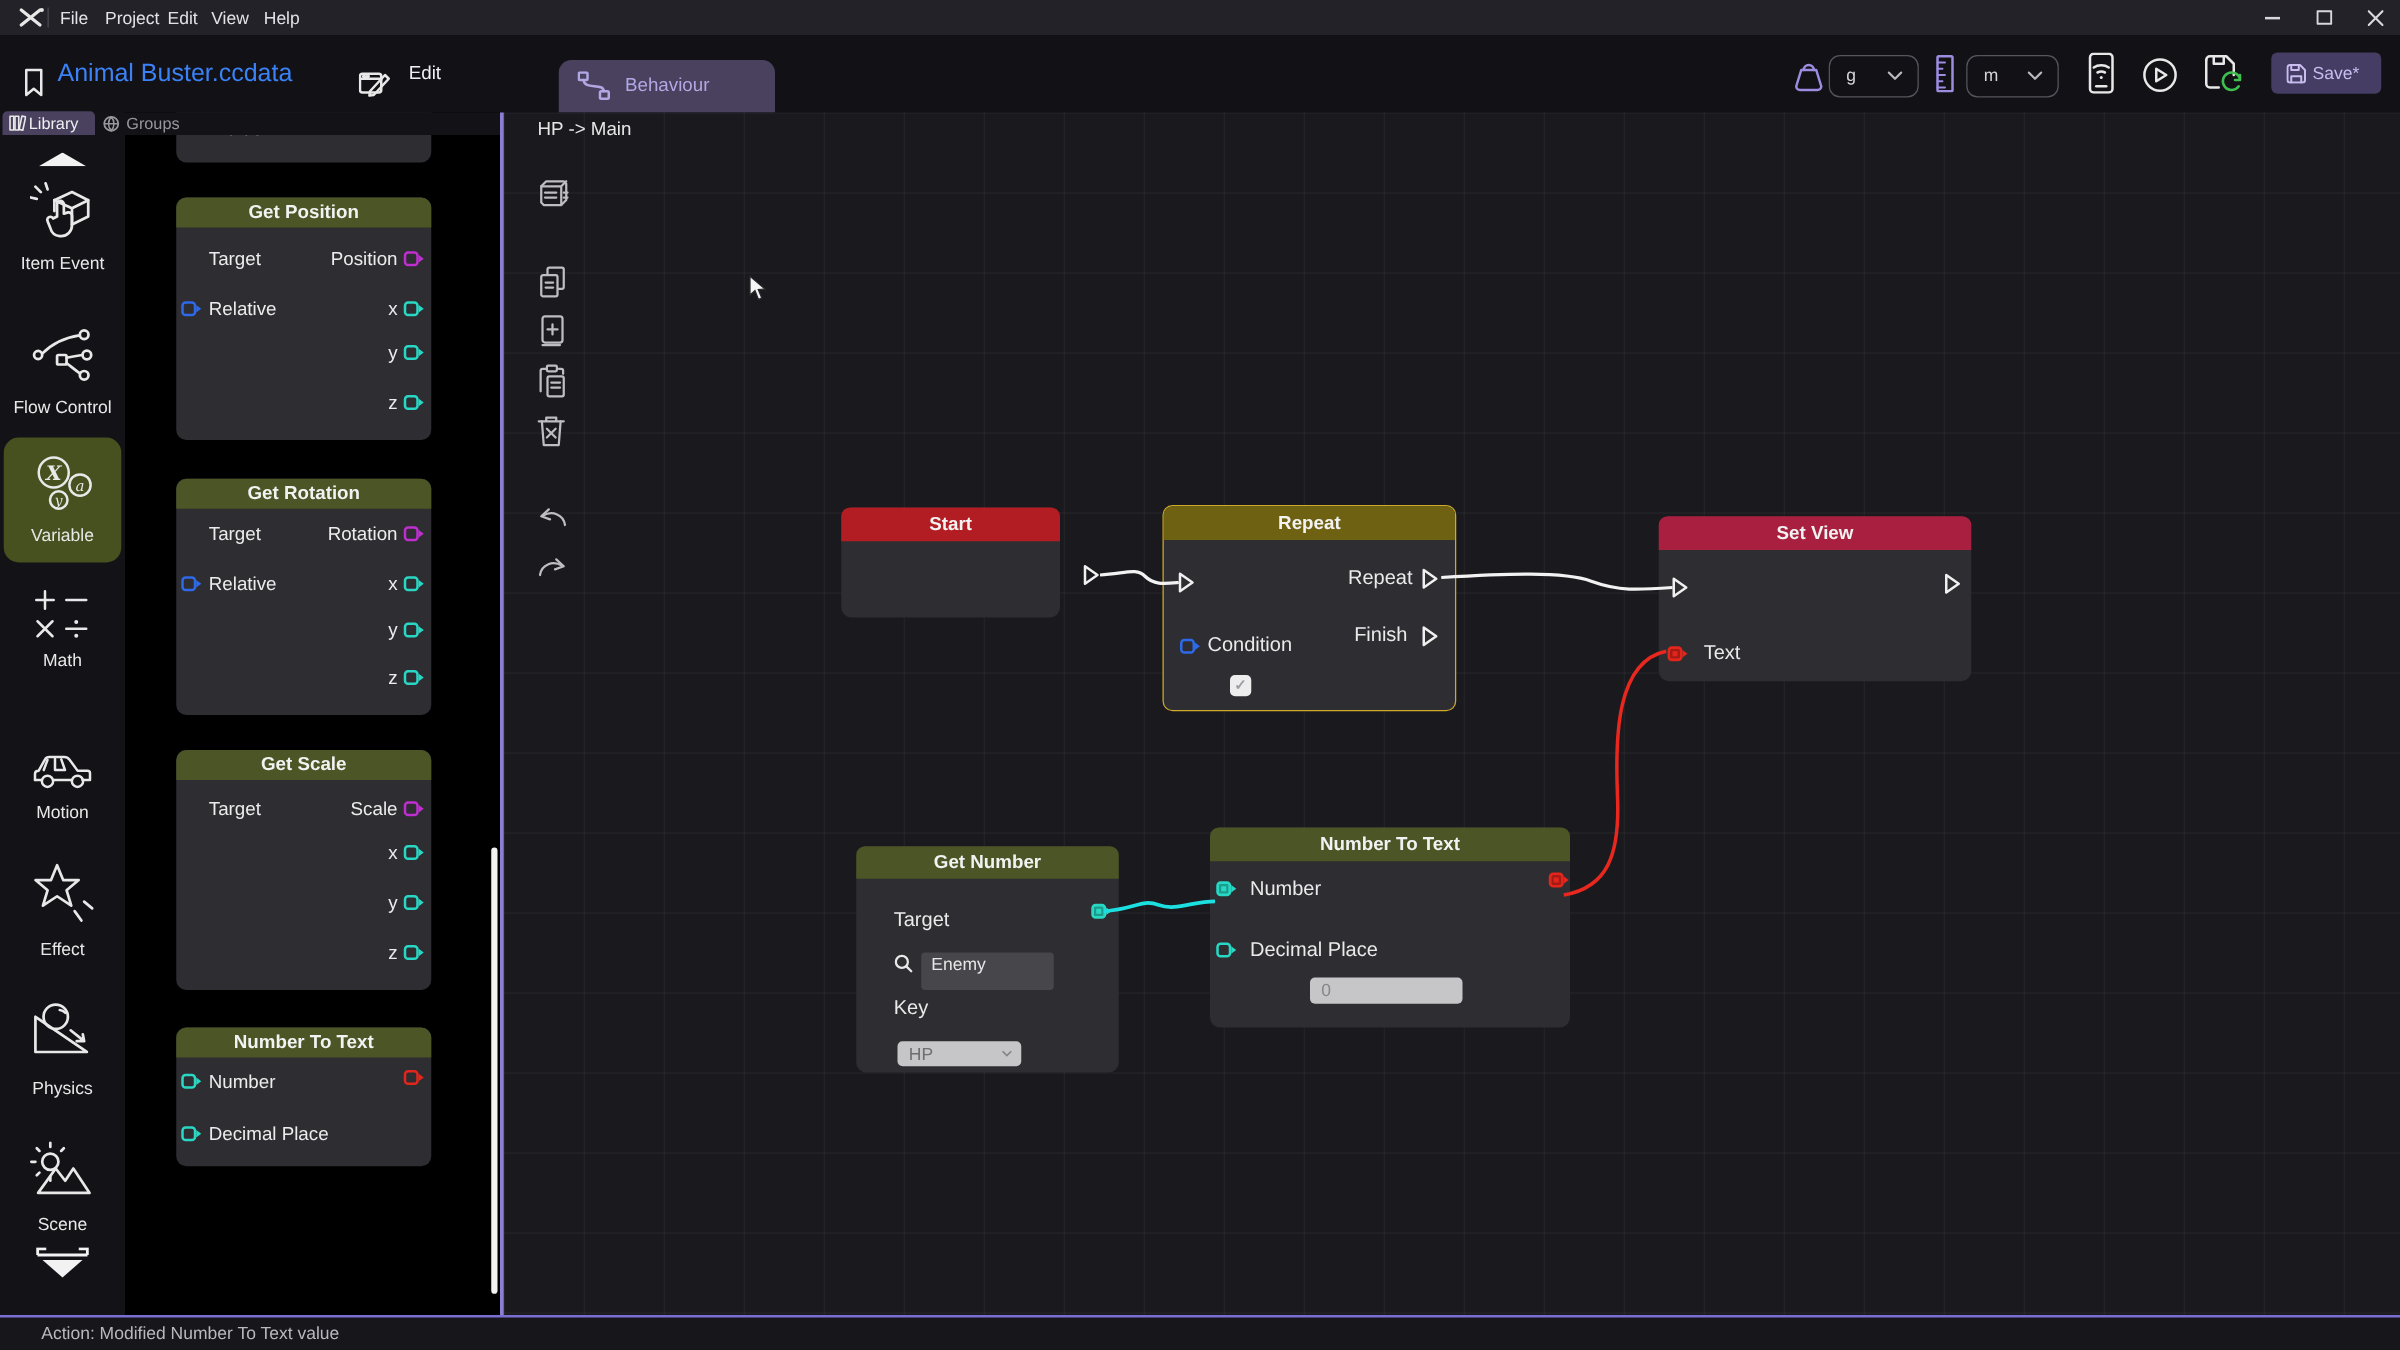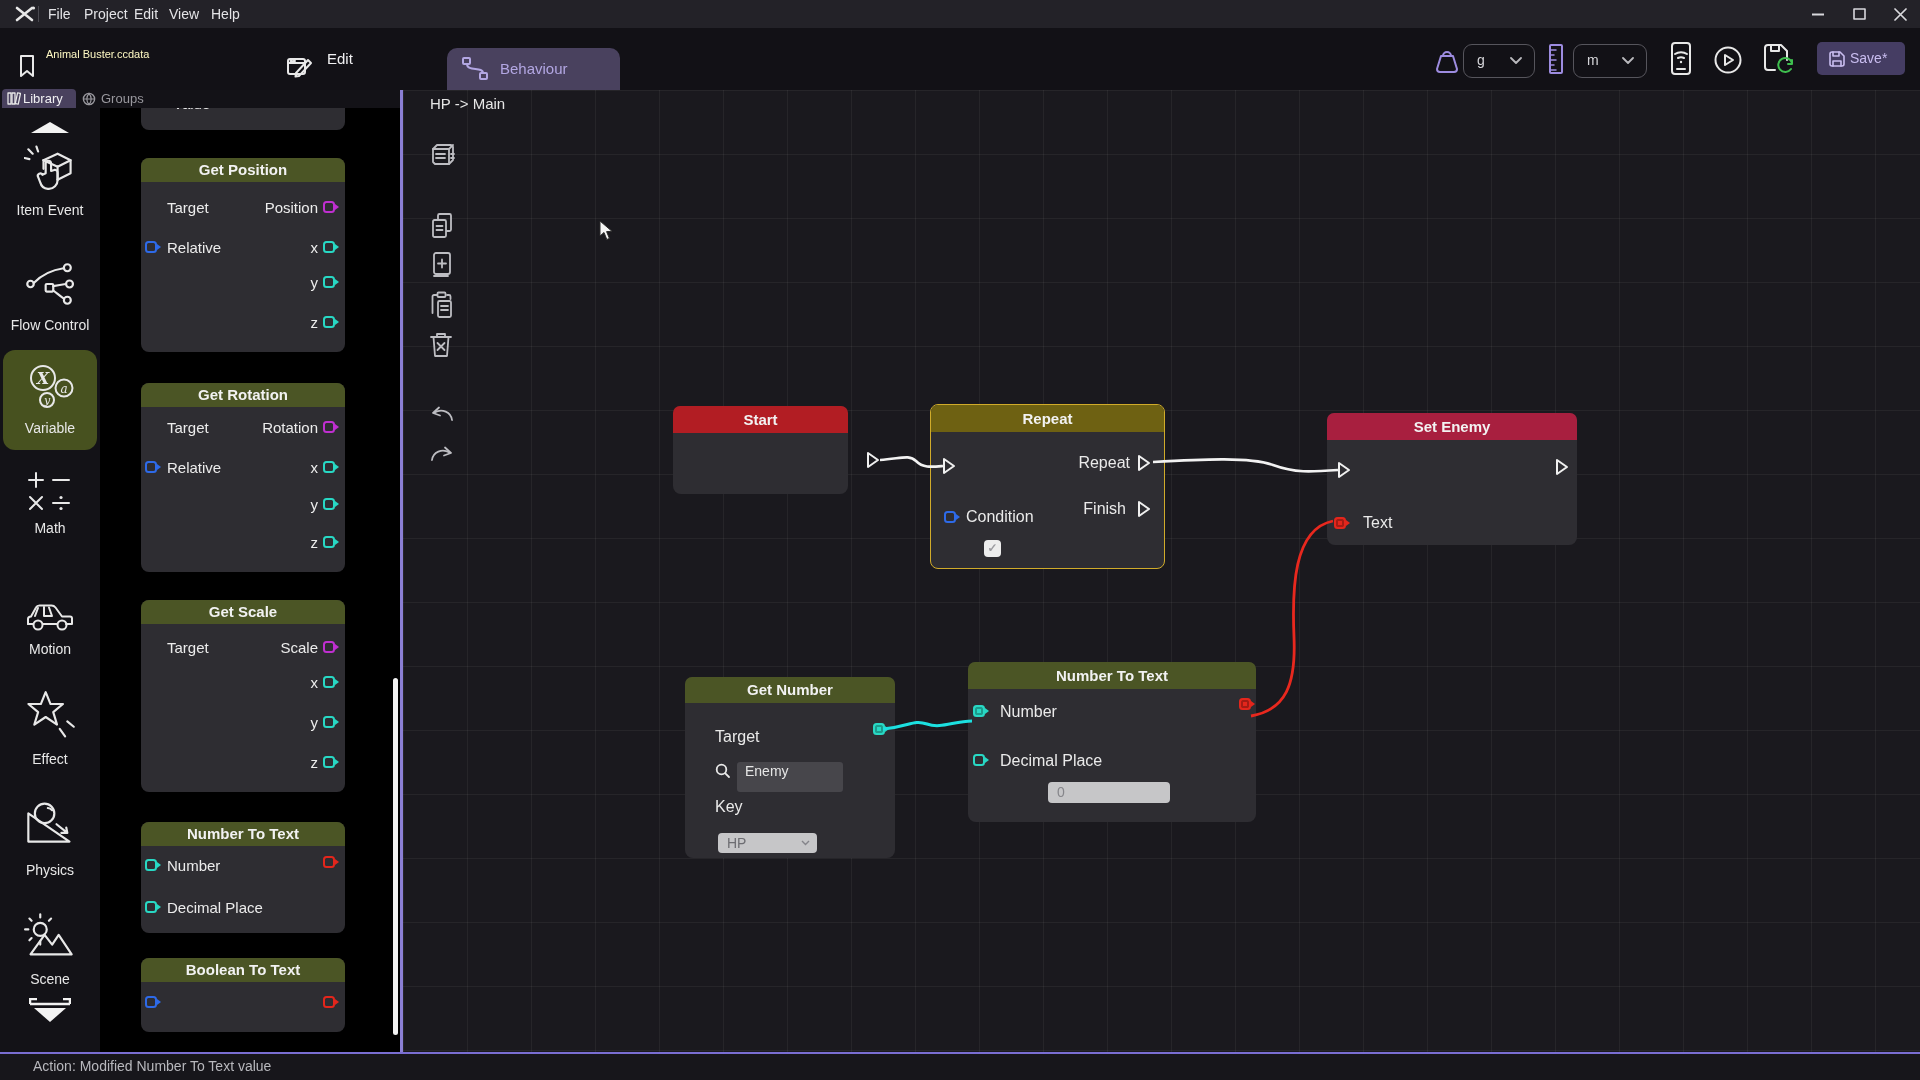--- a/index.html
+++ b/index.html
@@ -10,21 +10,21 @@
   .ic path,.ic rect,.ic circle,.ic polyline,.ic polygon,.ic line{fill:none;stroke:#e8e8e8;stroke-width:2;stroke-linecap:round;stroke-linejoin:round;}
 
   
   .menubar{position:absolute;left:0;top:0;width:1920px;height:28px;background:#232228;}
   .menu-item{position:absolute;top:0;height:28px;line-height:28px;font-size:14px;color:#e3e3e6;padding:0 6px;cursor:default;}
   .mb-sep{position:absolute;left:38px;top:6px;width:1px;height:16px;background:#4a4950;}
   .winbtn{position:absolute;top:0;width:30px;height:28px;display:flex;align-items:center;justify-content:center;}
 
   
   .header{position:absolute;left:0;top:28px;width:1920px;height:62px;background:#121116;}
-  .title-text{position:absolute;left:46px;top:20px;font-size:11px;color:#fef9c3;}
+  .title-text{position:absolute;left:46px;top:20px;font-size:20px;color:#3b82f6;}
   .edit-label{position:absolute;left:327px;top:22px;font-size:15px;color:#f0f0f2;}
   .tab-behaviour{position:absolute;left:447px;top:20px;width:173px;height:42px;background:#49415e;border-radius:10px 10px 0 0;}
   .tab-behaviour .lbl{position:absolute;left:53px;top:12px;font-size:15px;color:#b3a7e3;}
   .unit-select{position:absolute;top:16px;height:32px;border:1px solid #56555c;border-radius:9px;background:transparent;}
   .unit-select .val{position:absolute;left:13px;top:7px;font-size:14px;color:#d6d6da;}
   .save-btn{position:absolute;left:1817px;top:14px;width:88px;height:33px;background:#453d63;border-radius:5px;}
   .save-btn .lbl{position:absolute;left:33px;top:8px;font-size:14px;color:#c9bdf0;}
 
   
   .panel-tabs{position:absolute;left:0;top:90px;width:400px;height:18px;background:#131217;z-index:6;}
@@ -413,27 +413,20 @@
         <span class="port teal" style="left:4px;top:3px"></span>
         <span class="llabel">Number</span>
         <span class="port red" style="left:182px;top:0px"></span>
       </div>
       <div class="lrow" style="top:76px">
         <span class="port teal" style="left:4px;top:3px"></span>
         <span class="llabel">Decimal Place</span>
       </div>
     </div>
 
-    <div class="card" style="top:868px;height:74px">
-      <div class="card-h">Boolean To Text</div>
-      <div class="lrow" style="top:35px">
-        <span class="port blue" style="left:4px;top:3px"></span>
-        <span class="port red" style="left:182px;top:3px"></span>
-      </div>
-    </div>
 
     <span class="scroll-thumb"></span>
   </div>
 
   <div class="divider"></div>
 
   <div class="canvas">
     <span class="breadcrumb">HP -&gt; Main</span>
 
     <span class="tool" style="top:50px">
@@ -514,21 +507,21 @@
         <svg width="16" height="18" viewBox="0 0 16 18">
             <path d="M3 2 L13 9 L3 16 Z" fill="none" stroke="#f0f0f0" stroke-width="2" stroke-linejoin="round"></path>
           </svg>
       </span>
       <span class="port blue" style="left:13px;top:106px"></span>
       <span class="nlabel" style="left:35px;top:103px">Condition</span>
       <span class="chk" style="left:53px;top:135px">✓</span>
     </div>
 
     <div class="cnode" style="left:924px;top:323px;width:250px;height:132px">
-      <div class="nhead" style="background:#a81f3f">Set Enemy</div>
+      <div class="nhead" style="background:#a81f3f">Set View</div>
       <span class="execp" style="left:9px;top:48px">
         <svg width="16" height="18" viewBox="0 0 16 18">
             <path d="M3 2 L13 9 L3 16 Z" fill="none" stroke="#f0f0f0" stroke-width="2" stroke-linejoin="round"></path>
           </svg>
       </span>
       <span class="execp" style="left:227px;top:45px">
         <svg width="16" height="18" viewBox="0 0 16 18">
             <path d="M3 2 L13 9 L3 16 Z" fill="none" stroke="#f0f0f0" stroke-width="2" stroke-linejoin="round"></path>
           </svg>
       </span>

